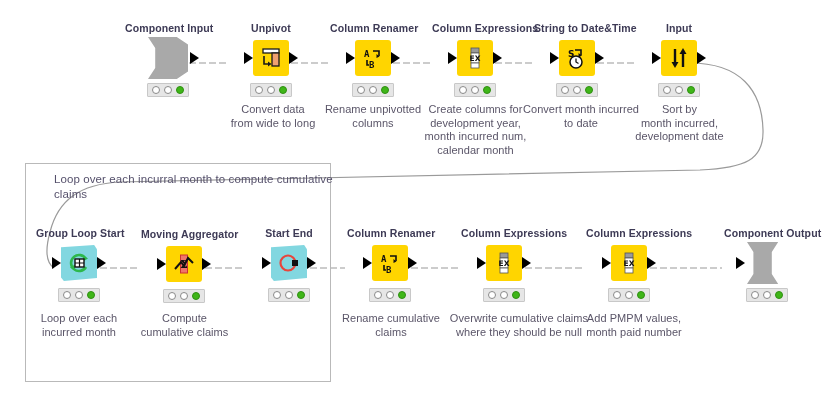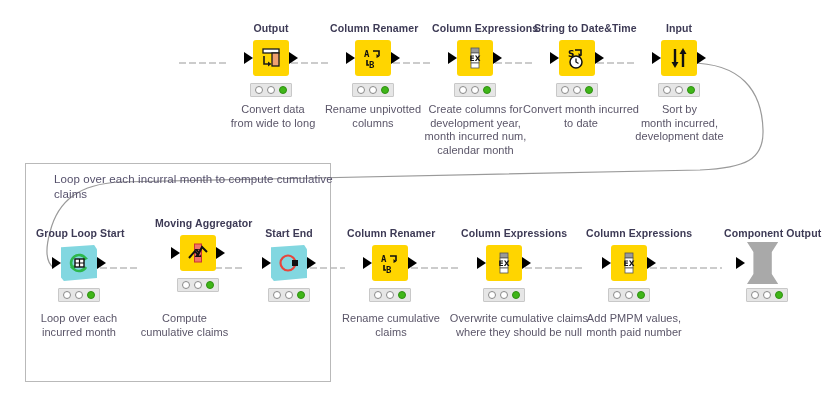--- a/index.html
+++ b/index.html
@@ -133,23 +133,35 @@
       <line x1="640" y1="268" x2="722" y2="268"></line>
     </g>
 
     <path d="M 690 63 C 740 63 762 90 763 130 C 764 160 745 168 700 170 L 120 182 C 80 184 58 200 50 232 C 44 254 48 264 54 268" stroke="#9a9a9a" stroke-width="1.2" fill="none"></path>
   </svg>
 
   <div class="group-box" style="left:25px;top:163px;width:306px;height:219px;">
     <div class="group-title" style="left:10px;top:8px;width:286px;">Loop over each incurral month to compute cumulative claims</div>
   </div>
 
+  <div class="node" style="left:125px;top:22px;">
+    <div class="node-title">Component Input</div>
+    <div class="node-body">
+      <div class="comp-shape comp-in"></div>
+      <span class="port outp" style="right:12px;"></span>
+    </div>
+    <div class="status">
+      <span class="dot off"></span>
+      <span class="dot off"></span>
+      <span class="dot green"></span>
+    </div>
+  </div>
 
   <div class="node" style="left:228px;top:22px;">
-    <div class="node-title">Output</div>
+    <div class="node-title">Unpivot</div>
     <div class="node-body">
       <div class="node-shape yellow">
         <svg class="glyph" viewBox="0 0 26 26">
           <rect x="5" y="4" width="16" height="4" fill="#fff" stroke="#1a1a1a" stroke-width="1.3"></rect>
           <rect x="14" y="8" width="7" height="13" fill="#f0a070" stroke="#1a1a1a" stroke-width="1.3"></rect>
           <path d="M6 11 L6 19 L12 19" stroke="#1a1a1a" stroke-width="1.6" fill="none"></path>
           <path d="M10 16.5 L13.5 19 L10 21.5 Z" fill="#1a1a1a"></path>
         </svg>
       </div>
       <span class="port inp" style="left:16px;"></span>
@@ -269,21 +281,21 @@
       <span class="port inp" style="left:16px;"></span>
       <span class="port outp" style="right:16px;"></span>
     </div>
     <div class="status">
       <span class="dot off"></span>
       <span class="dot off"></span>
       <span class="dot green"></span>
     </div>
   </div>
 
-  <div class="node" style="left:141px;top:217px;margin-left:14px;">
+  <div class="node" style="left:141px;top:228px;">
     <div class="node-title">Moving Aggregator</div>
     <div class="node-body">
       <div class="node-shape yellow">
         <svg class="glyph" viewBox="0 0 26 26">
           <rect x="9.5" y="4" width="7" height="18" fill="#f0756a" stroke="#c33" stroke-width="1"></rect>
           <path d="M4 18 L10 11 L13 15 L17 7 L22 12" stroke="#111" stroke-width="2" fill="none"></path>
           <text x="13" y="17" text-anchor="middle" font-family="DejaVu Serif, serif" font-size="11" font-weight="bold" fill="#111">Σ</text>
         </svg>
       </div>
       <span class="port inp" style="left:16px;"></span>

